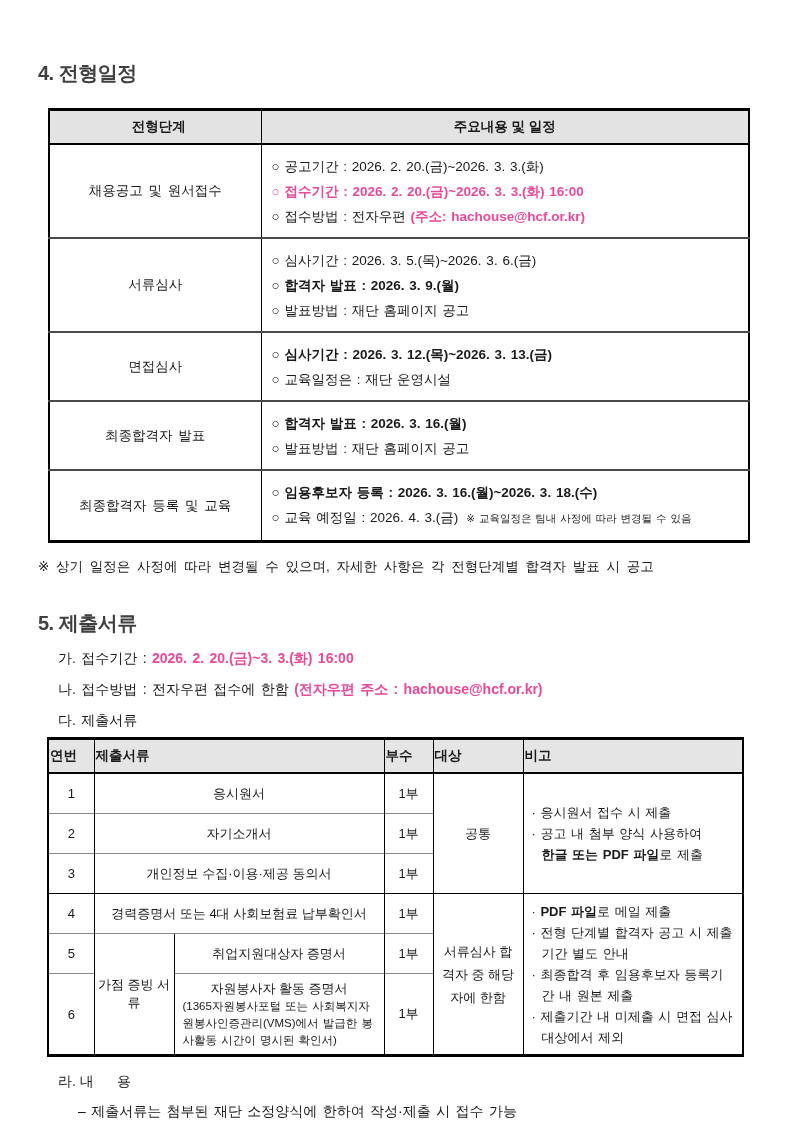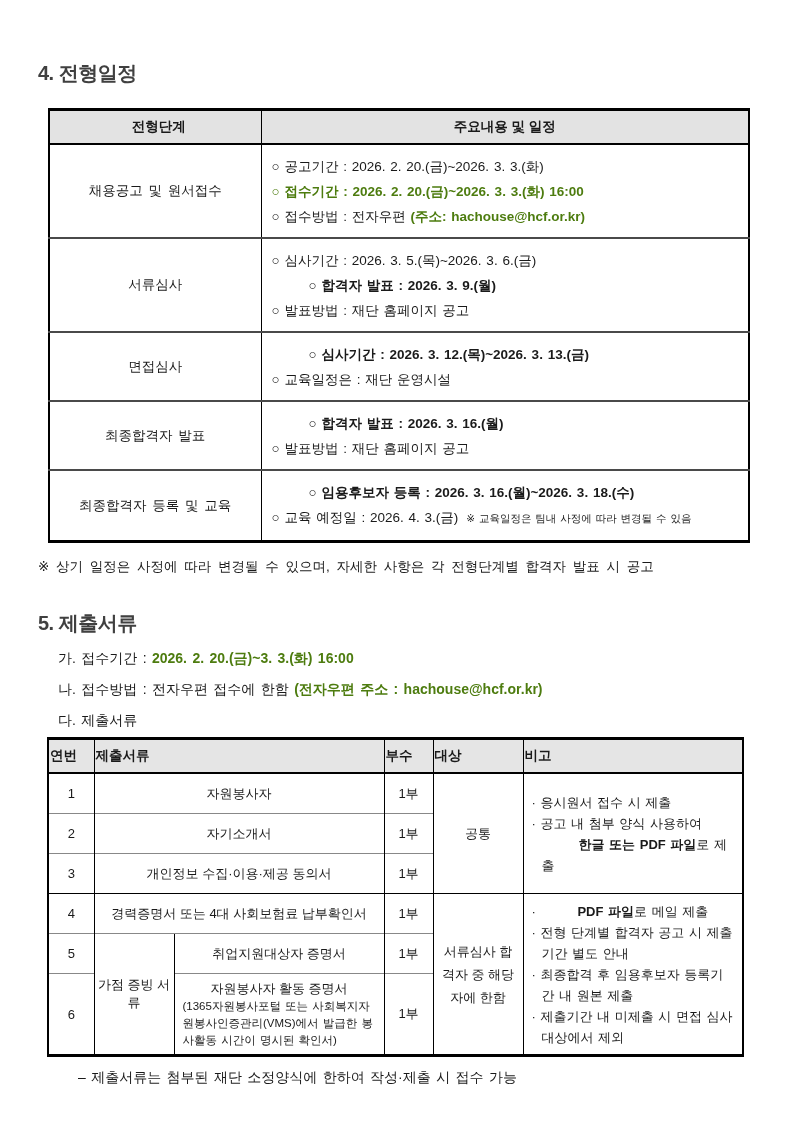--- a/index.html
+++ b/index.html
@@ -27,22 +27,22 @@
   .t1 td { vertical-align:middle; }
   .t1 tbody tr td { border-top:2px solid #4a4a4a;border-radius:9px; }
   .t1 tbody tr:first-child td { border-top:none; }
   .t1 .stage { text-align:center; font-size:13.5px; border-right:1px solid #000; word-spacing:2px; }
   .t1 th:first-child { border-right:1px solid #000;padding-left:8px; }
   .t1 .content { padding:7px 10px; font-size:13.5px; }
   .t1 .ln { line-height:25px; white-space:nowrap; word-spacing:1px; }
   .rA td { height:78px; } .rB td { height:78px; }
   .rC td { height:53px; } .rD td { height:53px; } .rE td { height:55px; }
 
-  .b  { font-weight:bold;margin-left:37px; }
-  .bb { color:#4d7c0f; font-weight:bold; }
+  .b  { font-weight:bold; }
+  .bb { color:#ec4899; font-weight:bold; }
   .sm { font-size:10.5px; color:#222; margin-left:8px; }
 
   .note-line { margin:15px 0 0 38px; font-size:13.5px; word-spacing:3px; }
 
   
   .item { margin:13px 0 0 58px; font-size:14px; word-spacing:1.5px; }
   .item:first-of-type { margin-top:17px; }
   .pre { white-space:pre-wrap; }
 
   
@@ -153,21 +153,21 @@
         <th>연번</th>
         <th colspan="2">제출서류</th>
         <th>부수</th>
         <th>대상</th>
         <th>비고</th>
       </tr>
     </thead>
     <tbody>
       <tr>
         <td>1</td>
-        <td colspan="2">자원봉사자</td>
+        <td colspan="2">응시원서</td>
         <td>1부</td>
         <td rowspan="3" class="target-cell">공통</td>
         <td rowspan="3" class="note-cell">
           <div class="nl">· 응시원서 접수 시 제출</div>
           <div class="nl">· 공고 내 첨부 양식 사용하여</div>
           <div class="nl ind"><span class="b">한글 또는 PDF 파일</span><span>로 제출</span></div>
         </td>
       </tr>
       <tr>
         <td>2</td>
@@ -201,15 +201,16 @@
         <td>6</td>
         <td>
           <div class="doc-title">자원봉사자 활동 증명서</div>
           <div class="doc-detail">(1365자원봉사포털 또는 사회복지자원봉사인증관리(VMS)에서 발급한 봉사활동 시간이 명시된 확인서)</div>
         </td>
         <td>1부</td>
       </tr>
     </tbody>
   </table>
 
+  <div class="hang pre">라. 내      용</div>
   <div class="dash">– 제출서류는 첨부된 재단 소정양식에 한하여 작성·제출 시 접수 가능</div>
 
 </div>
 
 </body></html>

